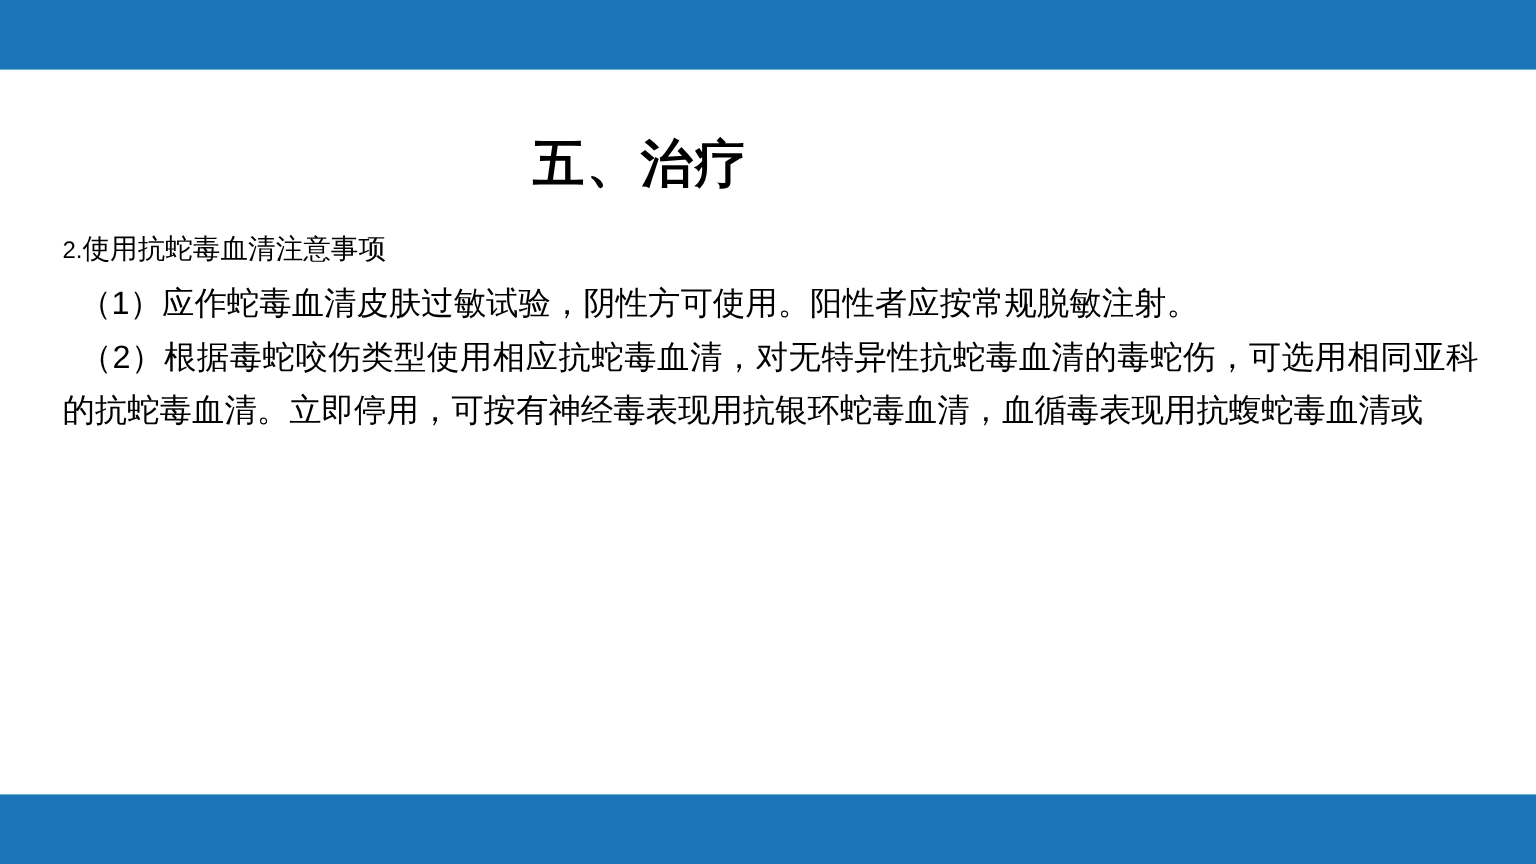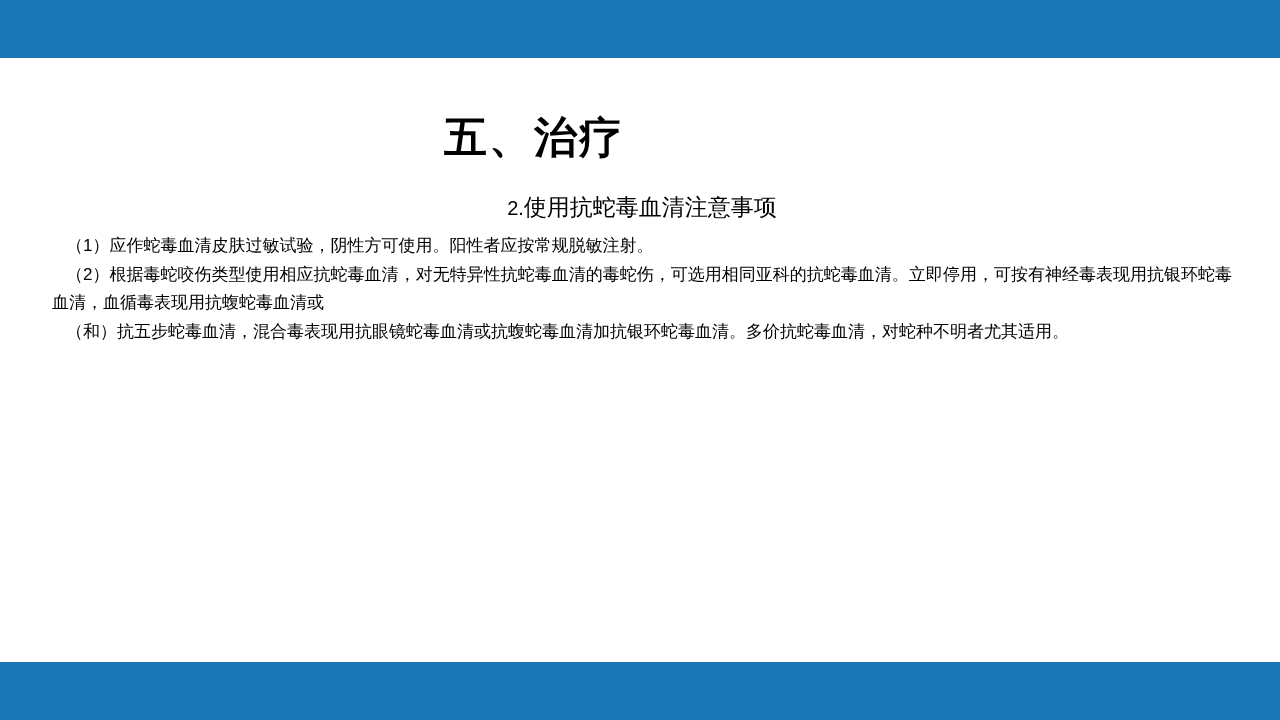--- a/index.html
+++ b/index.html
@@ -53,27 +53,26 @@
     top: 190px;
     left: 52px;
     width: 1180px;
     color: #000000;
   }
   .heading-line {
     font-size: 23px;
     line-height: 1.55;
     margin: 0 0 6px 0;
     white-space: nowrap;
-    text-align: center;
   }
   .heading-line .num {
     font-size: 20px;
   }
   .para {
-    font-size: 17px;
+    font-size: 27px;
     line-height: 1.62;
     margin: 0 0 2px 0;
     text-indent: 0;
     text-align: justify;
     text-justify: inter-ideograph;
   }
   .indent {
     display: inline-block;
     width: 14px;
   }
@@ -94,23 +93,20 @@
     </div>
 
     <p class="para">
       <span class="indent"></span><span>（1）</span><span>应作蛇毒血清皮肤过敏试验，阴性方可使用。阳性者应按常规脱敏注射。</span>
     </p>
 
     <p class="para">
       <span class="indent"></span><span>（2）</span><span>根据毒蛇咬伤类型使用相应抗蛇毒血清，对无特异性抗蛇毒血清的毒蛇伤，可选用相同亚科的抗蛇毒血清。立即停用，可按有神经毒表现用抗银环蛇毒血清，血循毒表现用抗蝮蛇毒血清或</span>
     </p>
 
-    <p class="para">
-      <span class="indent"></span><span>（和）</span><span>抗五步蛇毒血清，混合毒表现用抗眼镜蛇毒血清或抗蝮蛇毒血清加抗银环蛇毒血清。多价抗蛇毒血清，对蛇种不明者尤其适用。</span>
-    </p>
 
 
 
   </div>
 
   <div class="bar-bottom"></div>
 
 </div>
 
 </body></html>

